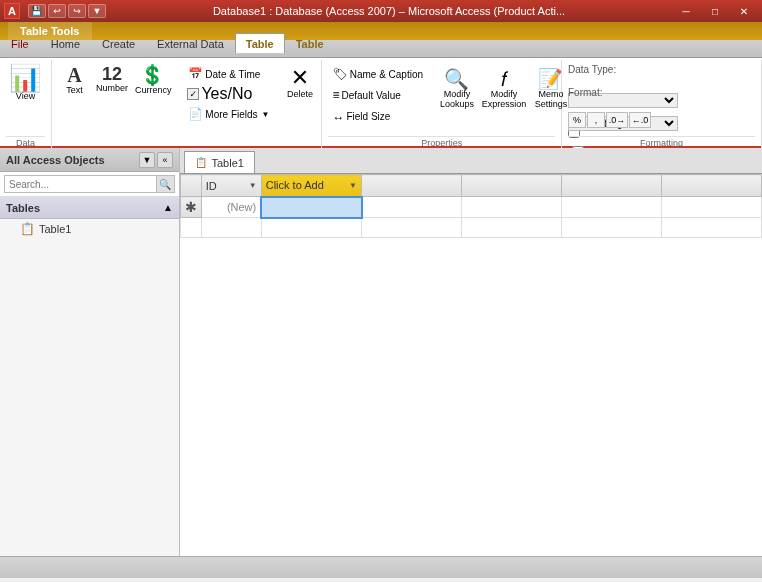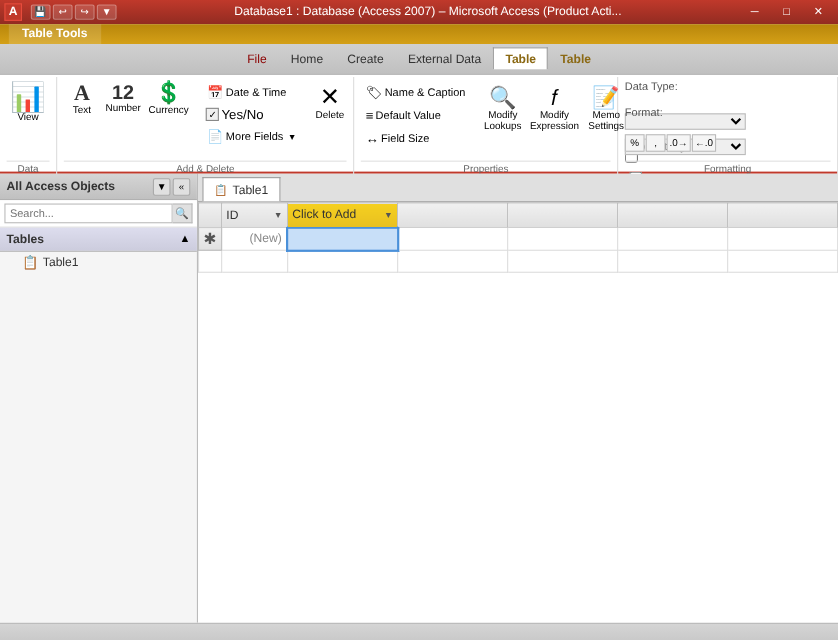--- a/index.html
+++ b/index.html
@@ -28,26 +28,25 @@
       height: 18px;
       display: flex;
       align-items: center;
       padding: 0 8px;
     }
     .table-tools-label { color: white; font-size: 11px; font-weight: bold; padding: 0 12px; background: rgba(255,255,255,0.15); height: 18px; display: flex; align-items: center; }
 
     
     .ribbon-tabs {
       background: linear-gradient(to bottom, #d0d0d0, #c0c0c0);
-      height: 28px;
+      height: 18px;
       display: flex;
       align-items: flex-end;
       padding: 4px 0;
       border-bottom: 1px solid #999;
-      justify-content: center;
     }
     .ribbon-tab {
       padding: 3px 10px;
       font-size: 11px;
       color: #333;
       cursor: pointer;
       border: 1px solid transparent;
       border-bottom: none;
       background: transparent;
       height: 20px;
@@ -257,21 +256,21 @@
     .vert-divider { width: 1px; background: #ddd; margin: 4px 2px; }
     .fmt-row { display: flex; align-items: flex-start; gap: 18px; margin-bottom: 2px; height: 20px; flex-direction: column; }
     .fmt-lbl { font-size: 10px; color: #555; width: 55px; }
     .fmt-input { height: 17px; font-size: 10px; border: 1px solid #bbb; width: 110px; padding: 0 2px; }
     .fmt-mini-btns { display: flex; gap: 1px; }
     .fmt-mini { width: 18px; height: 16px; border: 1px solid #bbb; background: #f5f5f5; display: flex; align-items: center; justify-content: center; font-size: 9px; cursor: pointer; }
 
     .chk-row { display: flex; align-items: center; gap: 2px; height: 18px; cursor: pointer; }
     .chk-box { width: 12px; height: 12px; border: 1px solid #888; background: white; display: flex; align-items: center; justify-content: center; font-size: 9px; }
     .chk-checked { background: #f0f0f0; }
-    .chk-lbl { font-size: 12px; }
+    .chk-lbl { font-size: 16px; }
   </style>
 </head>
 <body>
 
 <div class="title-bar">
   <div class="title-bar-left">
     <div class="title-bar-logo">
       <span>A</span>
     </div>
     <div class="title-bar-actions">
@@ -367,21 +366,20 @@
           </div>
         </div>
 
         <div class="vert-divider"></div>
 
         <div class="big-btn" style="width:36px;margin-top:2px;">
           <div class="big-btn-icon" style="font-size:22px;">✕</div>
           <div class="big-btn-label">Delete</div>
         </div>
       </div>
-      <div class="rg-label">Add &amp; Delete</div>
     </div>
 
     <div class="rg" style="min-width:180px;">
       <div class="rg-content" style="gap:2px;">
         <div class="small-btns" style="margin-top:2px;">
           <div class="sm-btn">
             <span class="sm-btn-icon">🏷</span>
             <span class="sm-btn-label">Name &amp; Caption</span>
           </div>
           <div class="sm-btn">

